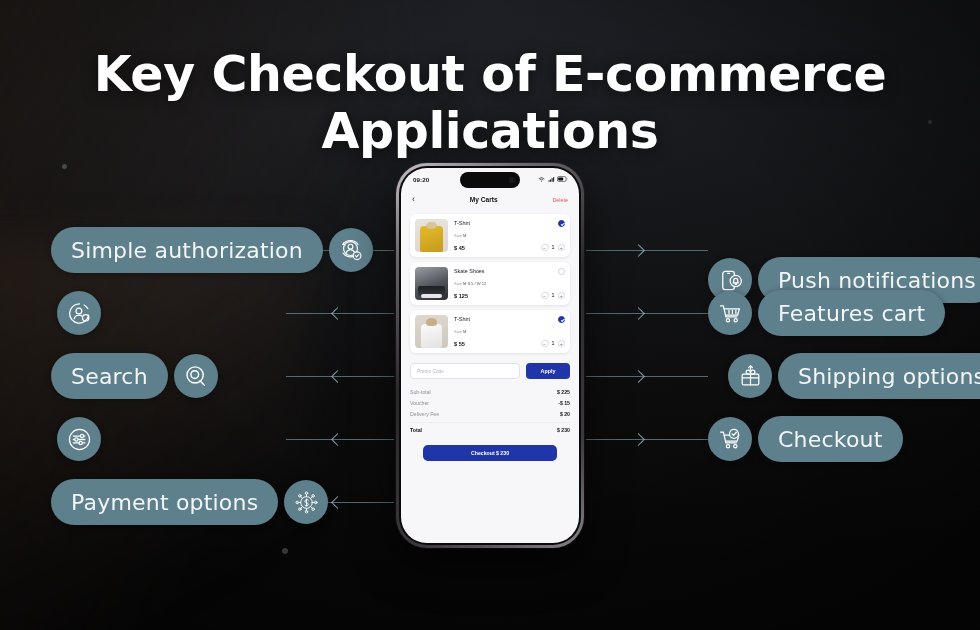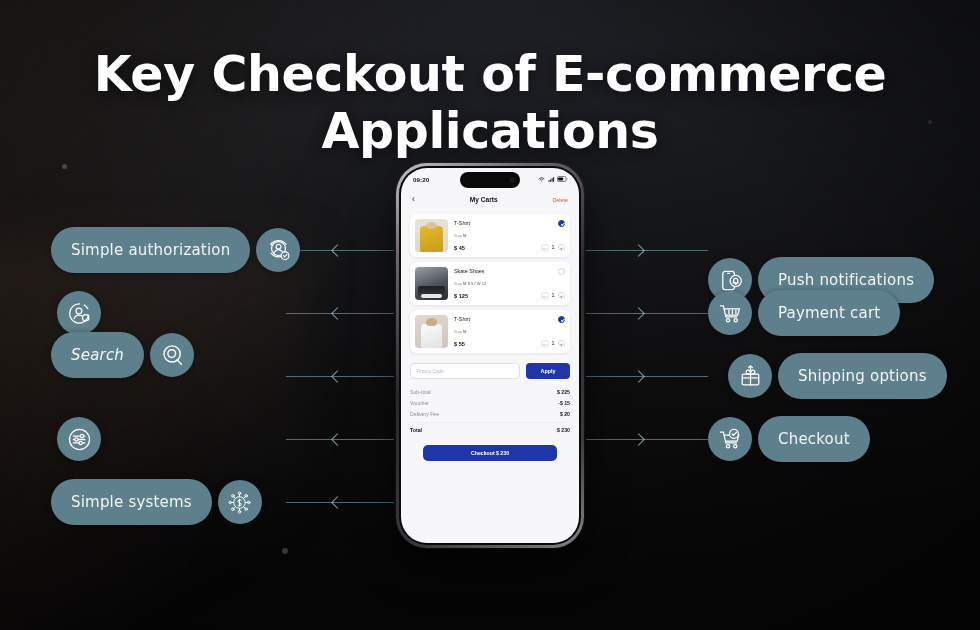--- a/index.html
+++ b/index.html
@@ -55,21 +55,21 @@
   .feat.left{ flex-direction:row; }
   .feat.right{ flex-direction:row; }
 
   .pill{
     height:46px;
     border-radius:23px;
     background:#5e7f8c;
     display:flex; align-items:center; justify-content:center;
     padding:0 20px;
     color:#f2f6f7;
-    font-size:15px;
+    font-size:22px;
     font-family:"DejaVu Sans", sans-serif;
     letter-spacing:.2px;
     white-space:nowrap;
     box-shadow:0 1px 6px rgba(0,0,0,.35);
   }
   .icon-circle{
     width:44px; height:44px; flex:0 0 44px;
     border-radius:50%;
     background:#5e7f8c;
     display:flex; align-items:center; justify-content:center;
@@ -283,21 +283,21 @@
     <svg width="27" height="27" viewBox="0 0 28 28" fill="none" stroke="#ffffff" stroke-width="1.3" stroke-linecap="round">
       <path d="M23.6 15.8A10 10 0 1 1 14 4"></path>
       <path d="M18.8 5.2A10 10 0 0 1 22.6 9"></path>
       <circle cx="13.4" cy="11.4" r="3"></circle>
       <path d="M8.4 19.4c.9-2.4 2.8-3.8 5-3.8 1.2 0 2.3.4 3.2 1.1"></path>
       <circle cx="20.4" cy="18.4" r="3.3"></circle>
     </svg>
   </div>
 </div>
 
-<div class="feat left" style="left:51px; top:332px;font-style:italic;">
+<div class="feat left" style="left:51px; top:353px;">
   <div class="pill">Search</div>
   <div class="icon-circle">
     <svg width="27" height="27" viewBox="0 0 28 28" fill="none" stroke="#ffffff" stroke-width="1.5" stroke-linecap="round">
       <circle cx="13.6" cy="12.4" r="8.4"></circle>
       <circle cx="13.2" cy="12" r="4"></circle>
       <path d="m18.6 18.4 4.6 4.6"></path>
     </svg>
   </div>
 </div>
 
@@ -307,21 +307,21 @@
       <circle cx="14" cy="14" r="10.4"></circle>
       <path d="M7.6 10.4h12M7.6 14h12M7.6 17.6h12"></path>
       <circle cx="16.6" cy="10.4" r="1.7" fill="#5e7f8c"></circle>
       <circle cx="10.8" cy="14" r="1.7" fill="#5e7f8c"></circle>
       <circle cx="15.2" cy="17.6" r="1.7" fill="#5e7f8c"></circle>
     </svg>
   </div>
 </div>
 
 <div class="feat left" style="left:51px; top:479px;">
-  <div class="pill">Simple systems</div>
+  <div class="pill">Payment options</div>
   <div class="icon-circle">
     <svg width="27" height="27" viewBox="0 0 28 28" fill="none" stroke="#ffffff" stroke-width="1" stroke-linecap="round">
       <circle cx="14" cy="14" r="6"></circle>
       <path d="M14 10.4v7.2M15.8 11.6a2.1 2.1 0 0 0-3.5 1.2c0 2 3.6 1.2 3.6 3a2.1 2.1 0 0 1-3.6 1.1"></path>
       <path d="M14 8V5.2M14 20v2.8M8 14H5.2M20 14h2.8M9.8 9.8 7.8 7.8M18.2 9.8l2-2M9.8 18.2l-2 2M18.2 18.2l2 2"></path>
       <circle cx="14" cy="4.4" r="1.3"></circle>
         <circle cx="14" cy="23.6" r="1.3"></circle>
       <circle cx="4.4" cy="14" r="1.3"></circle>
         <circle cx="23.6" cy="14" r="1.3"></circle>
       <circle cx="7.1" cy="7.1" r="1.3"></circle>
@@ -347,21 +347,21 @@
 <div class="feat right" style="left:708px; top:290px;">
   <div class="icon-circle">
     <svg width="27" height="27" viewBox="0 0 28 28" fill="none" stroke="#ffffff" stroke-width="1.3" stroke-linecap="round">
       <path d="M3.6 6h3l2.6 11.4h11.4"></path>
       <path d="M7.8 9.2h15.4l-1.8 6.4H9"></path>
       <path d="M12.4 10.6v3.6M16 10.6v3.6M19.6 10.6v3.6"></path>
       <circle cx="11.4" cy="21" r="1.7"></circle>
       <circle cx="19.4" cy="21" r="1.7"></circle>
     </svg>
   </div>
-  <div class="pill">Payment cart</div>
+  <div class="pill">Features cart</div>
 </div>
 
 <div class="feat right" style="left:728px; top:353px;">
   <div class="icon-circle">
     <svg width="27" height="27" viewBox="0 0 28 28" fill="none" stroke="#ffffff" stroke-width="1.3" stroke-linecap="round">
       <rect x="5.4" y="11.6" width="17.2" height="11" rx="1.3"></rect>
       <path d="M5.4 15.4h17.2M14 11.6v11"></path>
       <path d="M14 11.6c-2.6 0-4.6-.6-4.6-2.3 0-1.2 1-2 2.2-2 1.6 0 2.4 1.8 2.4 4.3zM14 11.6c2.6 0 4.6-.6 4.6-2.3 0-1.2-1-2-2.2-2-1.6 0-2.4 1.8-2.4 4.3z"></path>
       <path d="M14 7.2V2.8M14 2.8l-2 2M14 2.8l2 2"></path>
     </svg>

